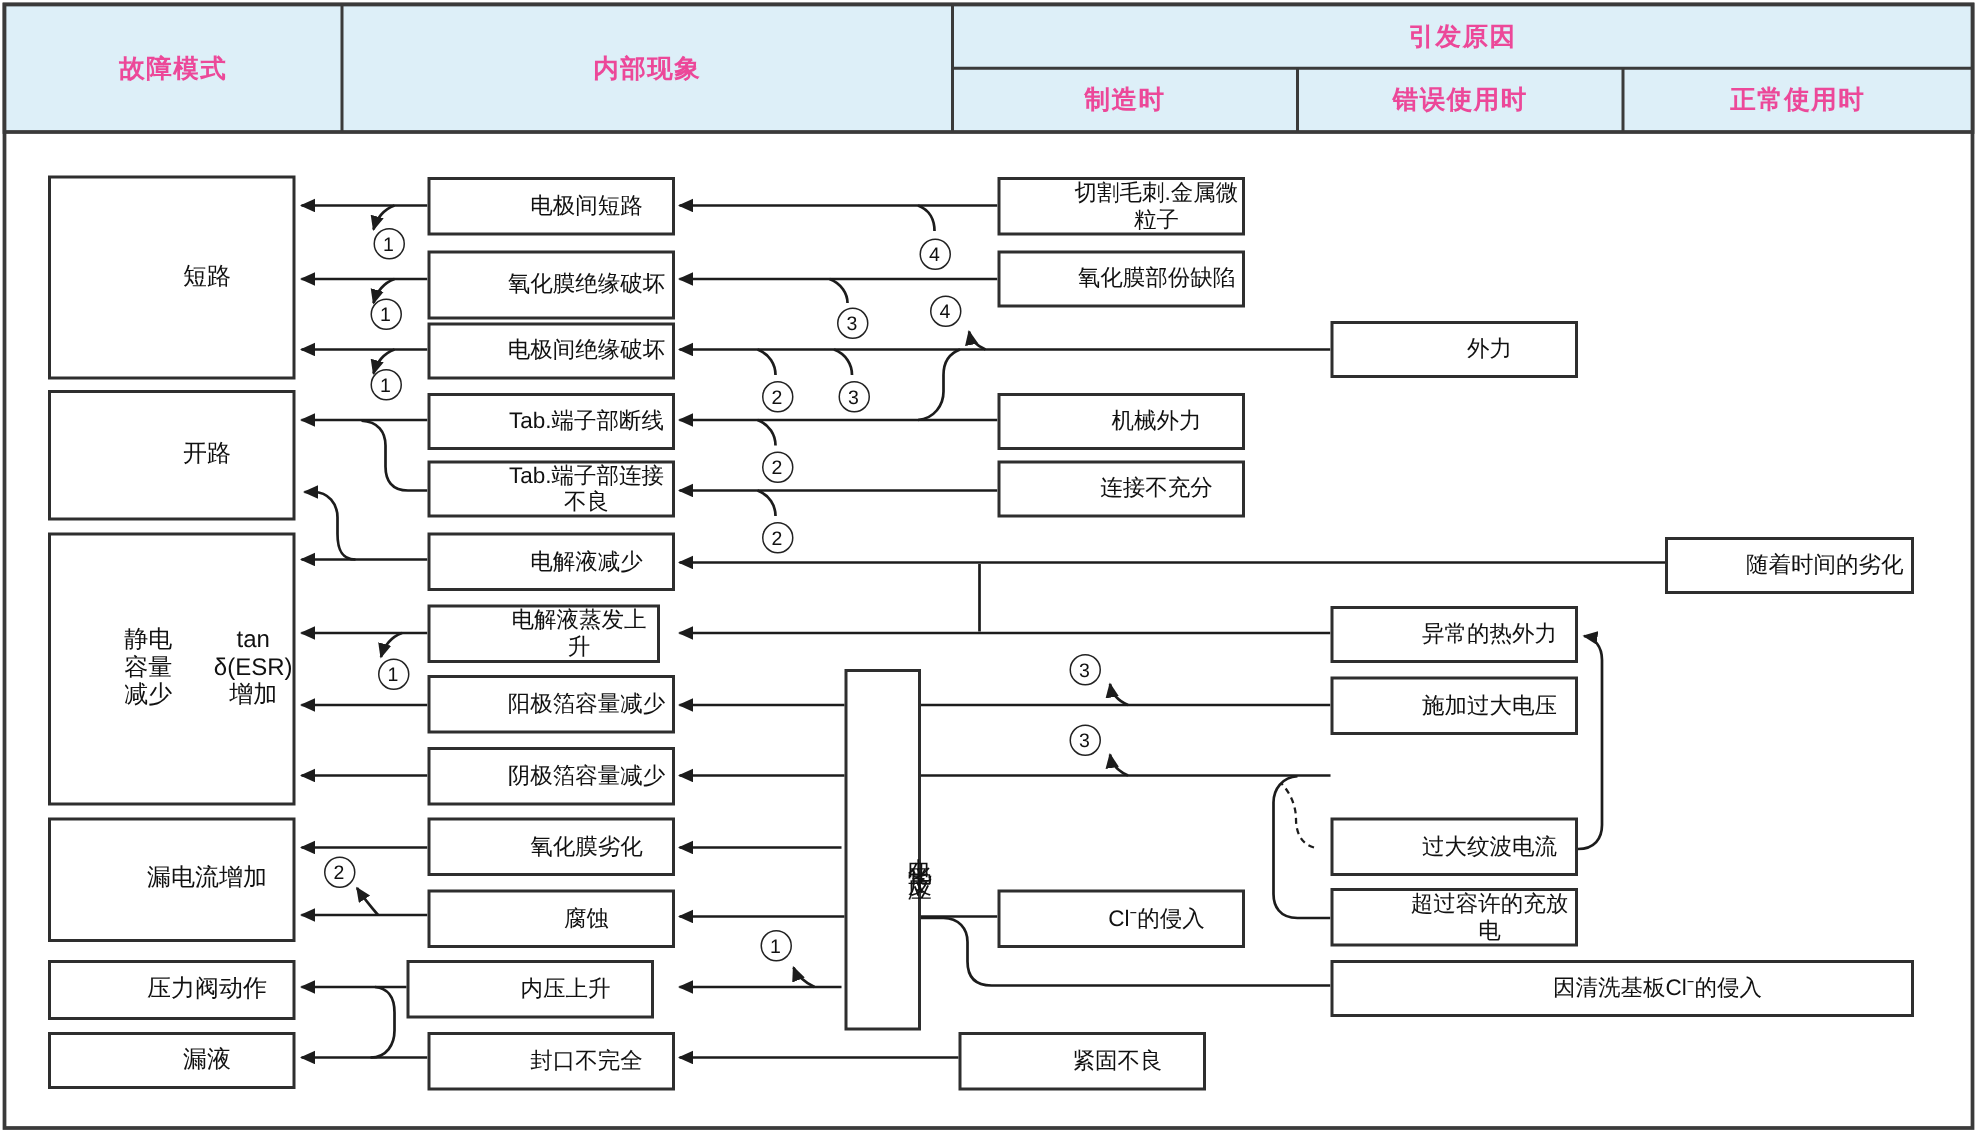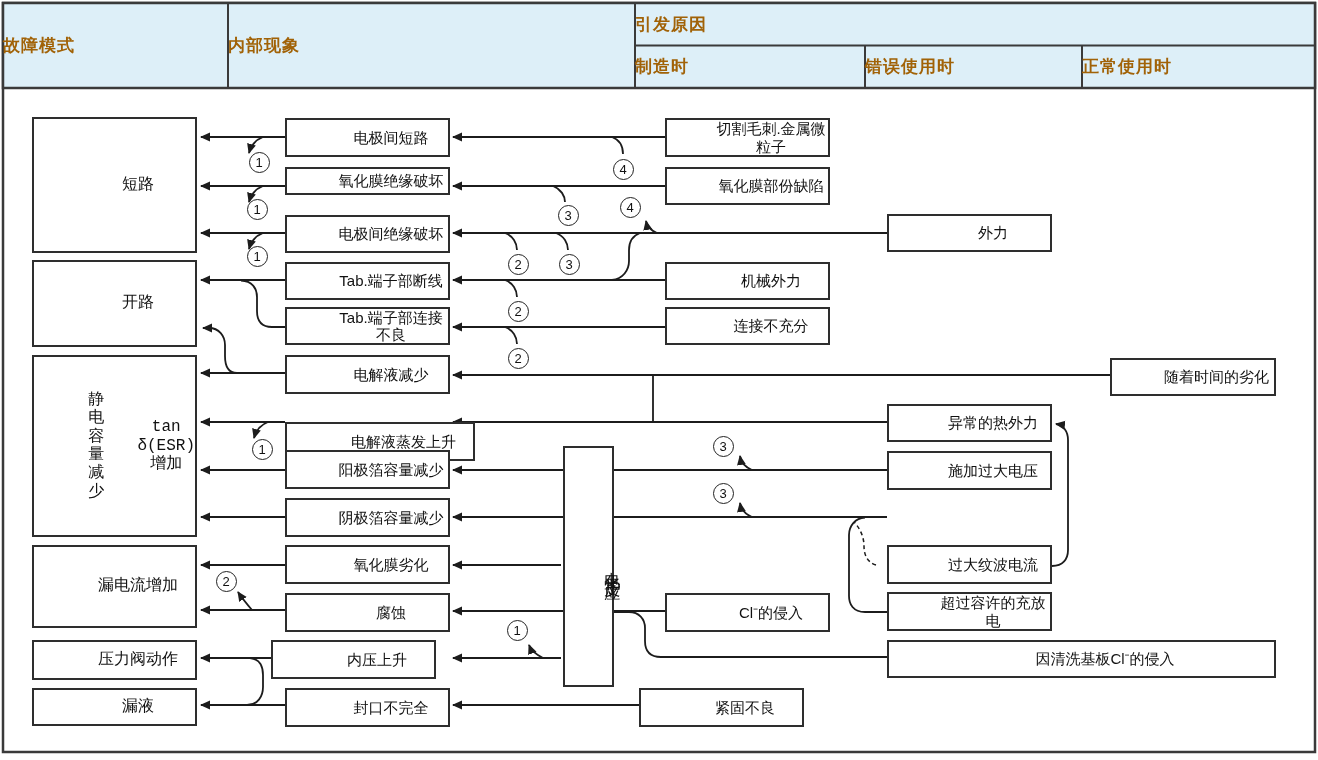--- a/index.html
+++ b/index.html
@@ -1,23 +1,23 @@
 <!DOCTYPE html>
 <html><head>
 <meta charset="utf-8">
 <style>
   html,body{margin:0;padding:0;background:#fff;}
   #scene{position:relative;width:1318px;height:760px;font-family:"Liberation Sans",sans-serif;background:#fff;overflow:hidden;}
   #wires{position:absolute;left:0;top:0;z-index:0;}
-  .hcell{position:absolute;display:flex;align-items:center;justify-content:flex-start;
-         font-size:17px;font-weight:600;color:#a16207;z-index:2;letter-spacing:1px;}
+  .hcell{position:absolute;display:flex;align-items:center;justify-content:center;
+         font-size:17px;font-weight:600;color:#ec4899;z-index:2;letter-spacing:1px;}
   .nb{position:absolute;box-sizing:border-box;background:#fff;border:2px solid #2e2e2e;
       display:flex;align-items:center;justify-content:center;text-align:center;
       font-size:15px;color:#111;z-index:1;line-height:1.15;padding-left:47px;}
-  .big{font-size:16px;font-family:Liberation Mono, monospace;}
+  .big{font-size:16px;}
   .col{flex-direction:row;gap:26px;}
   .vert{writing-mode:vertical-rl;text-orientation:upright;letter-spacing:3px;font-size:16px;}
   .cnum{position:absolute;box-sizing:border-box;width:21px;height:21px;border:1.5px solid #222;
         border-radius:50%;background:#fff;display:flex;align-items:center;justify-content:center;
         font-size:13px;color:#111;z-index:1;}
 </style>
 </head>
 <body>
 
 <div id="scene">
@@ -143,36 +143,36 @@
   <div class="nb big" style="left:32px;top:640px;width:165px;height:40px">
       <span>压力阀动作</span>
     </div>
   <div class="nb big" style="left:32px;top:688px;width:165px;height:38px">
       <span>漏液</span>
     </div>
 
   <div class="nb" style="left:285px;top:118px;width:165px;height:39px">
       <span>电极间短路</span>
     </div>
-  <div class="nb" style="left:285px;top:167px;width:165px;height:28px">
+  <div class="nb" style="left:285px;top:167px;width:165px;height:46px">
       <span>氧化膜绝缘破坏</span>
     </div>
   <div class="nb" style="left:285px;top:215px;width:165px;height:38px">
       <span>电极间绝缘破坏</span>
     </div>
   <div class="nb" style="left:285px;top:262px;width:165px;height:38px">
       <span>Tab.端子部断线</span>
     </div>
   <div class="nb" style="left:285px;top:307px;width:165px;height:38px">
       <span>Tab.端子部连接不良</span>
     </div>
   <div class="nb" style="left:285px;top:355px;width:165px;height:39px">
       <span>电解液减少</span>
     </div>
-  <div class="nb" style="left:285px;top:422px;width:190px;height:39px">
+  <div class="nb" style="left:285px;top:403px;width:155px;height:39px">
       <span>电解液蒸发上升</span>
     </div>
   <div class="nb" style="left:285px;top:450px;width:165px;height:39px">
       <span>阳极箔容量减少</span>
     </div>
   <div class="nb" style="left:285px;top:498px;width:165px;height:39px">
       <span>阴极箔容量减少</span>
     </div>
   <div class="nb" style="left:285px;top:545px;width:165px;height:39px">
       <span>氧化膜劣化</span>

